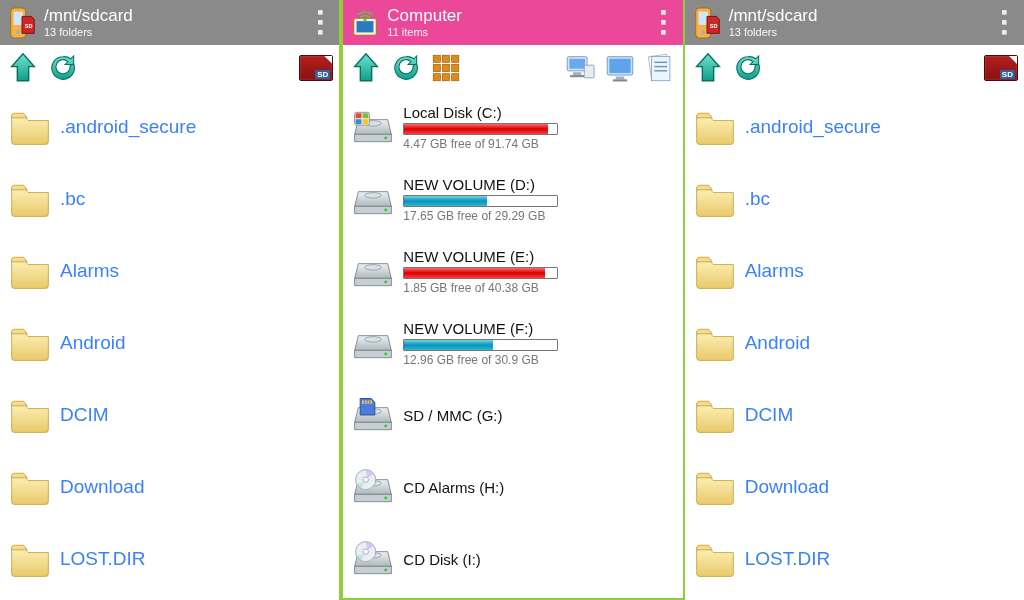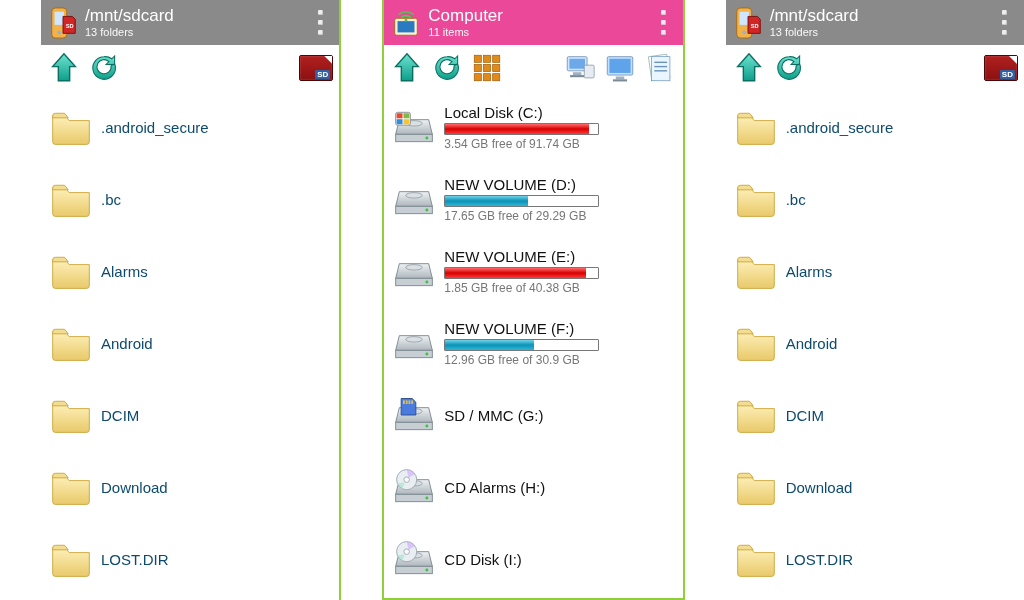--- a/index.html
+++ b/index.html
@@ -1,17 +1,17 @@
 <!DOCTYPE html>
 <html><head>
 <meta charset="utf-8">
 <style>
   * { margin: 0; padding: 0; box-sizing: border-box; font-family: Arial, sans-serif; }
   body { width: 1024px; height: 600px; display: flex; overflow: hidden; background: #fff; }
-  .panel { flex: 1; display: flex; flex-direction: column; border-right: 2px solid #8fcf3a; height: 100%; margin-left: 41px; }
+  .panel { flex: 1; display: flex; flex-direction: column; border-right: 2px solid #8fcf3a; height: 100%; }
   .panel:last-child { border-right: none; }
   .panel.active { border: 2px solid #8fcf3a; border-top: none; }
 
   
   .hdr { height: 45px; display: flex; align-items: center; padding: 0 8px; color: #fff; }
   .hdr.gray { background: #8a8a8a; }
   .hdr.orange { background: #ec4899; }
   .hdr-icon { width: 28px; height: 32px; margin-right: 8px; flex-shrink: 0; }
   .hdr-title { font-size: 17px; line-height: 1.1; flex: 1; }
   .hdr-sub { font-size: 11px; opacity: .95; }
@@ -24,21 +24,21 @@
   .tbtn { width: 34px; height: 34px; display: flex; align-items: center; justify-content: center; cursor: pointer; }
   .sd-badge { width: 34px; height: 26px; background: linear-gradient(#b02020,#8c1010); border: 1px solid #4c0606; position: relative; border-radius: 2px; box-shadow: inset 0 0 2px rgba(255,255,255,.3); }
   .sd-badge::before { content:""; position:absolute; top:0; right:0; width:8px; height:8px; background:#fff; clip-path: polygon(100% 0,100% 100%,0 0); }
   .sd-badge::after { content:"SD"; position:absolute; bottom:1px; right:2px; font-size:8px; color:#fff; font-weight:bold; background:#3060a0; padding:0 2px; border-radius:1px; }
 
   
   .list { flex: 1; overflow-y: auto; }
   .row { display: flex; align-items: center; padding: 6px 4px 6px 4px; cursor: pointer; min-height: 72px; }
   .row-icon { width: 44px; height: 44px; margin: 0 4px; flex-shrink:0; }
   .row-body { flex: 1; padding-left: 4px; }
-  .row-label { font-size: 15px; color: #0c4a6e; }
+  .row-label { font-size: 19px; color: #3b82f6; }
 
   
   .drive .row-label { font-size: 15px; color:#111; }
   .bar { width: 155px; height: 12px; border: 1px solid #777; background:#fff; margin: 2px 0; position: relative; border-radius:1px; }
   .bar-fill { height:100%; }
   .bar-fill.red { background: linear-gradient(#ff6a6a,#d80000 50%,#ff3a3a); }
   .bar-fill.blue { background: linear-gradient(#6fd3e8,#0b93b8 50%,#2cb6d6); }
   .drive-sub { font-size: 12px; color: #777; }
 
   
@@ -298,21 +298,21 @@
     <div class="list">
         <div class="row drive">
     <svg class="row-icon" width="100%" height="100%">
             <use href="#i-win"></use>
           </svg>
     <div class="row-body">
       <div class="row-label">Local Disk (C:)</div>
       <div class="bar">
               <div class="bar-fill red" style="width:94%"></div>
             </div>
-       <div class="drive-sub">3.54 GB free of 91.74 GB</div>
+       <div class="drive-sub">4.47 GB free of 91.74 GB</div>
     </div>
   </div>
         <div class="row drive">
     <svg class="row-icon" width="100%" height="100%">
             <use href="#i-hdd"></use>
           </svg>
     <div class="row-body">
       <div class="row-label">NEW VOLUME (D:)</div>
       <div class="bar">
               <div class="bar-fill blue" style="width:54%"></div>

